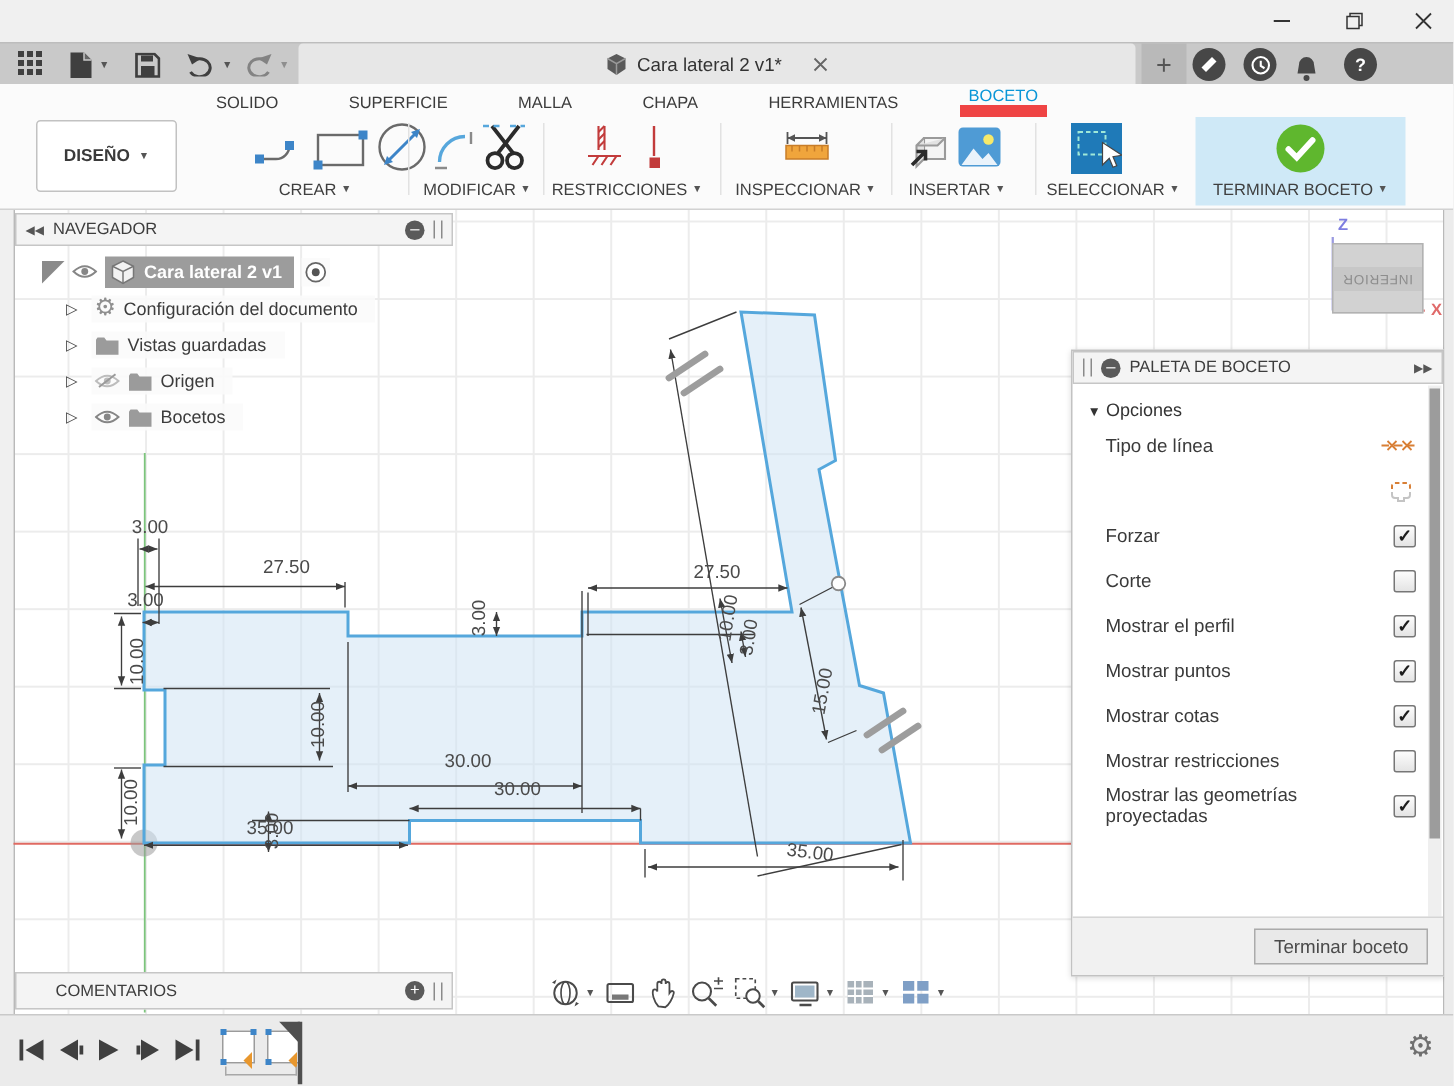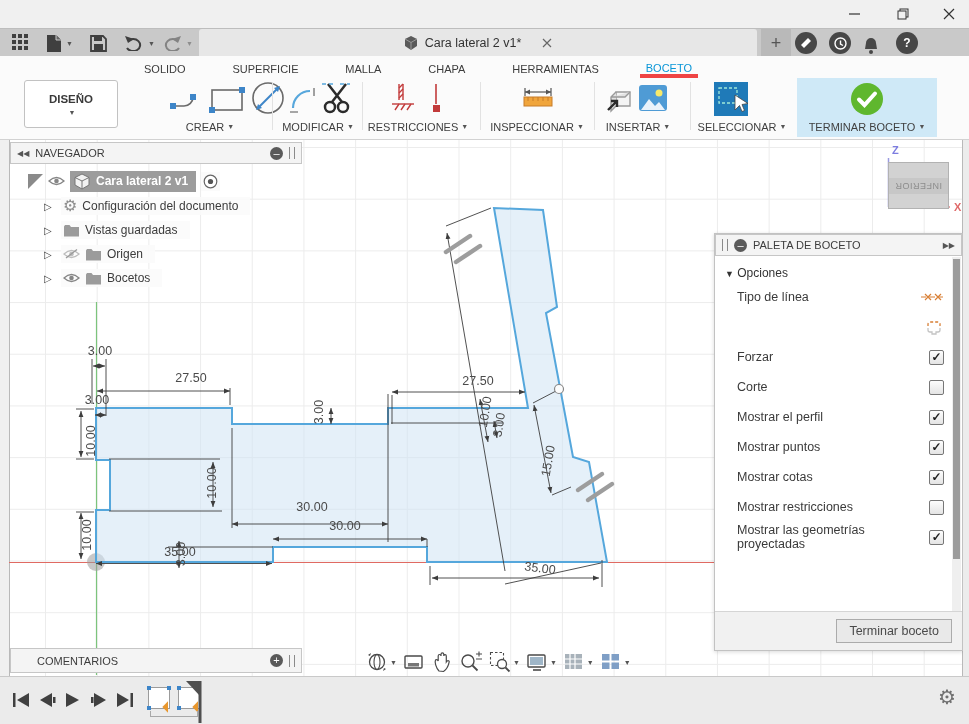--- a/index.html
+++ b/index.html
@@ -20,24 +20,24 @@
            display:flex;align-items:center;justify-content:center;color:#555;font-size:18px;}
   .circ-ico{position:absolute;top:3px;width:22px;height:22px;border-radius:50%;background:#474747;
             display:flex;align-items:center;justify-content:center;color:#fff;font-size:12px;font-weight:bold;}
   .avatar{position:absolute;left:929px;top:3px;width:22px;height:22px;border-radius:50%;background:#fafafa;
           border:1px solid #bbb;display:flex;align-items:center;justify-content:center;
           font-size:9.5px;color:#555;box-sizing:border-box;margin-left:44px;}
   
   .ribbon{left:0;top:56px;width:969px;height:84px;background:#fbfbfb;border-bottom:1px solid #d2d2d2;box-sizing:border-box;}
   .rtabs{position:absolute;left:138px;top:0;width:560px;height:22px;display:flex;justify-content:space-between;align-items:flex-end;}
   .rtab{font-size:11px;color:#3c3c3c;padding:3px 6px;cursor:default;}
-  .rtab.active{color:#0a96d7;border-bottom:4px solid #ef4444;padding-bottom:0;}
+  .rtab.active{color:#0a96d7;border-bottom:8px solid #ef4444;padding-bottom:0;}
   .design-btn{position:absolute;left:24px;top:24px;width:92px;height:46px;background:#fff;border:1px solid #c2c2c2;
               border-radius:3px;display:flex;align-items:center;justify-content:center;font-size:11.5px;
-              font-weight:bold;color:#3a3a3a;gap:4px;flex-direction:column;}
+              font-weight:bold;color:#3a3a3a;gap:4px;}
   .grp-label{position:absolute;top:65px;text-align:center;font-size:11px;color:#3f3f3f;}
   .grp-label .tri{font-size:7px;vertical-align:2px;margin-left:3px;color:#555;}
   .rdivider{position:absolute;top:26px;height:48px;width:1px;background:#e2e2e2;}
   .ricon{position:absolute;top:28px;}
   .finish-tile{position:absolute;left:797px;top:22px;width:140px;height:59px;background:#cfe9f7;}
   
   .canvas-bg{left:9px;top:140px;width:954px;height:536px;background:#fff;
     background-image:linear-gradient(#ececec 1px,transparent 1px),linear-gradient(90deg,#ececec 1px,transparent 1px);
     background-size:51.7px 51.7px;background-position:35px 7px;border-left:1px solid #b9b9b9;border-right:1px solid #b9b9b9;box-sizing:border-box;}
   #sketch-svg{position:absolute;left:0;top:140px;pointer-events:none;}

